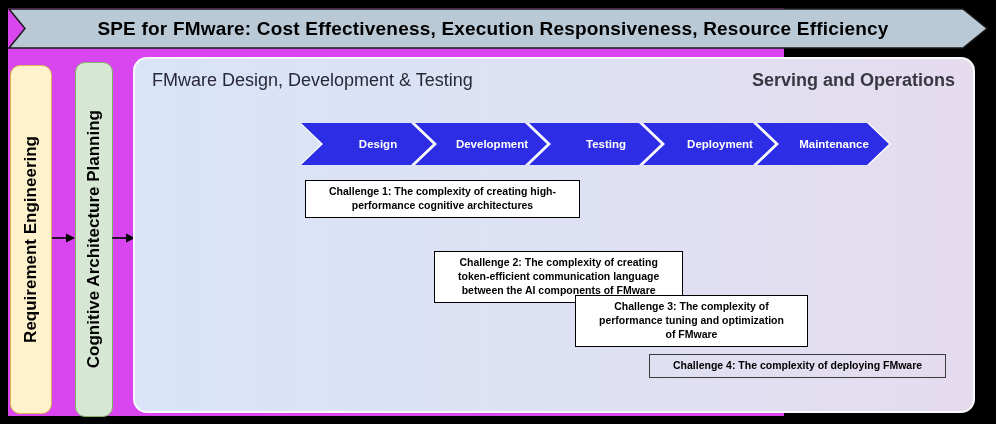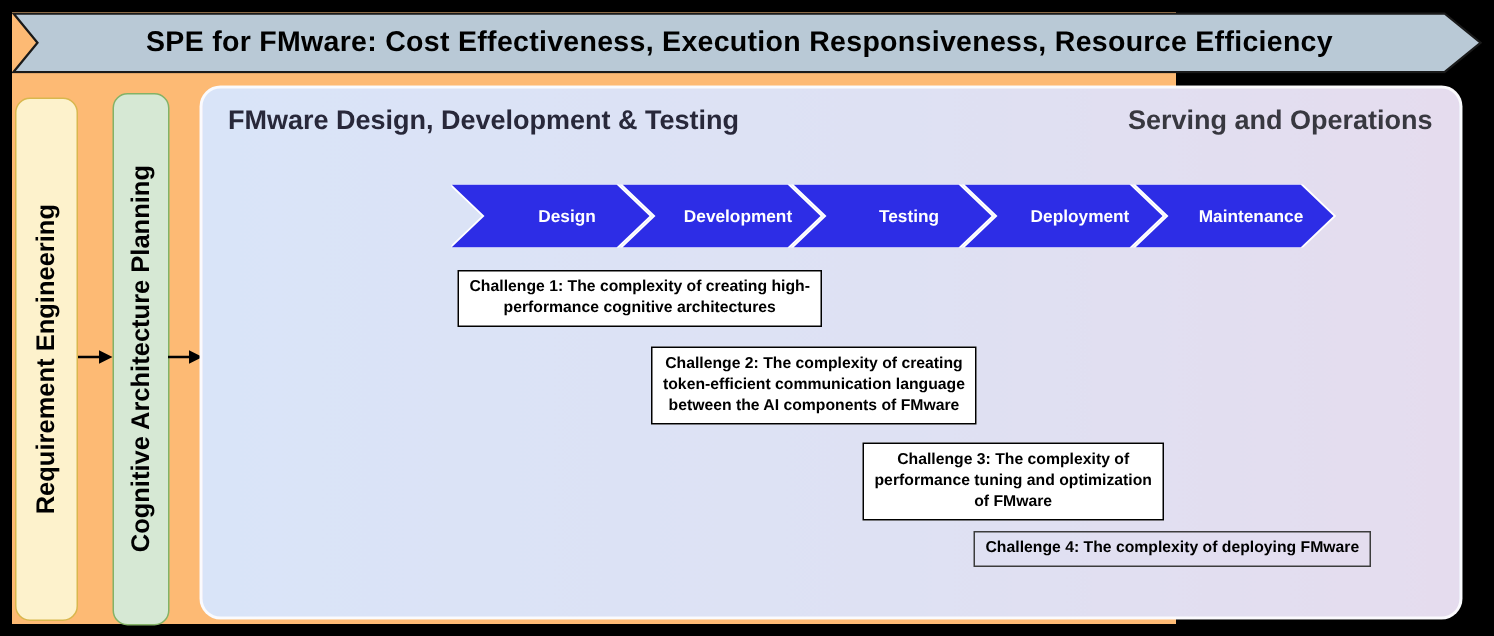--- a/index.html
+++ b/index.html
@@ -7,21 +7,21 @@
   body {
     background: #000;
     font-family: "Liberation Sans", sans-serif;
     position: relative;
     overflow: hidden;
   }
   .canvas {
     position: absolute;
     left: 8px; top: 8px;
     width: 776px; height: 408px;
-    background: #fdba74;
+    background: #d946ef;
   }
 
   
   .banner {
     position: absolute;
     left: 0; top: 0;
     width: 980px; height: 41px;
   }
   .banner svg { position: absolute; left: 0; top: 0; }
   .banner .banner-text {
@@ -63,21 +63,21 @@
   .panel {
     position: absolute;
     left: 125px; top: 49px;
     width: 842px; height: 356px;
     border-radius: 14px;
     background: linear-gradient(90deg, #d9e4f8 0%, #dee1f3 55%, #e5dcee 100%);
     border: 2px solid rgba(255,255,255,0.85);
   }
   .panel-header-left {
     position: absolute; left: 17px; top: 11px;
-    font-size: 18px; font-weight: bold; color: #28283a;
+    font-size: 18px; font-weight: normal; color: #28283a;
   }
   .panel-header-right {
     position: absolute; right: 18px; top: 11px;
     font-size: 18px; font-weight: bold; color: #383840; margin-left: 24px;
   }
 
   .lifecycle-label {
     position: absolute; left: 77px; top: 64px; height: 42px;
     display: flex; align-items: center;
     font-size: 21px; font-weight: 400; color: #111;
@@ -87,28 +87,28 @@
     font-family: "Liberation Sans", sans-serif;
     font-size: 11.5px; font-weight: bold; fill: #ffffff;
   }
 
   
   .challenge {
     position: absolute;
     display: inline-block;
     background: #ffffff;
     border: 1px solid #000;
-    padding: 4px 7px;
+    padding: 4px 23px;
     font-size: 10.5px; font-weight: bold; color: #000;
     text-align: center;
     line-height: 1.32;
     white-space: pre-line;
   }
   .challenge.c1 { left: 170px; top: 121px; }
-  .challenge.c2 { left: 299px; top: 172px; }
+  .challenge.c2 { left: 299px; top: 192px; }
   .challenge.c3 { left: 427px; top: 236px; margin-left: 13px; }
   .challenge.c4 { left: 514px; top: 295px; background: transparent; border: 1.5px solid #3c3c3c; }
 </style>
 </head>
 <body>
 
 <div class="canvas">
 
   <div class="banner">
     <svg width="980" height="41" viewBox="0 0 980 41">

